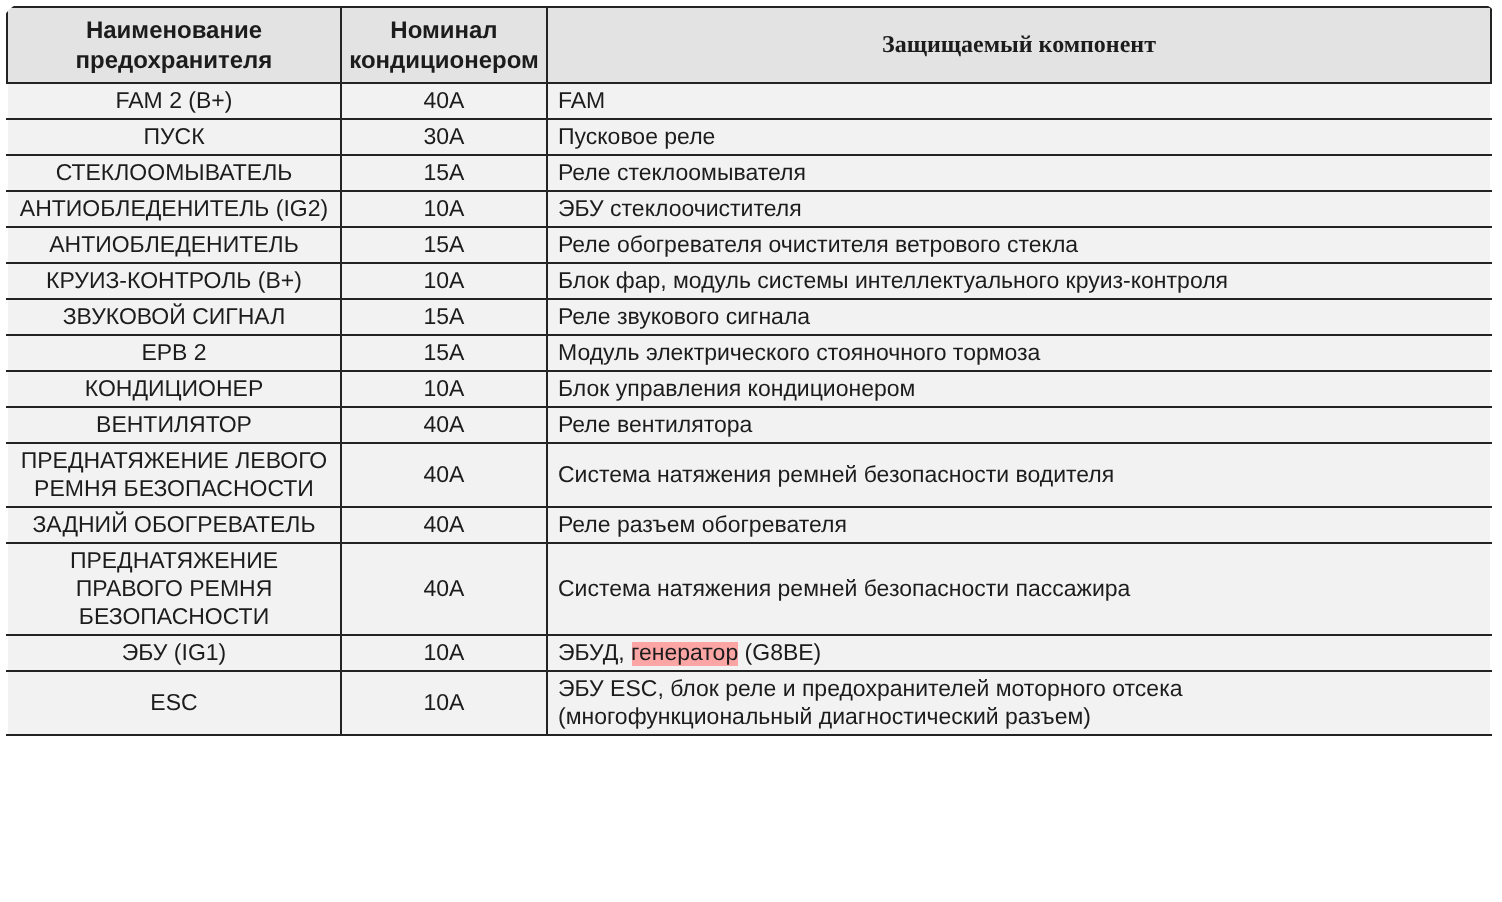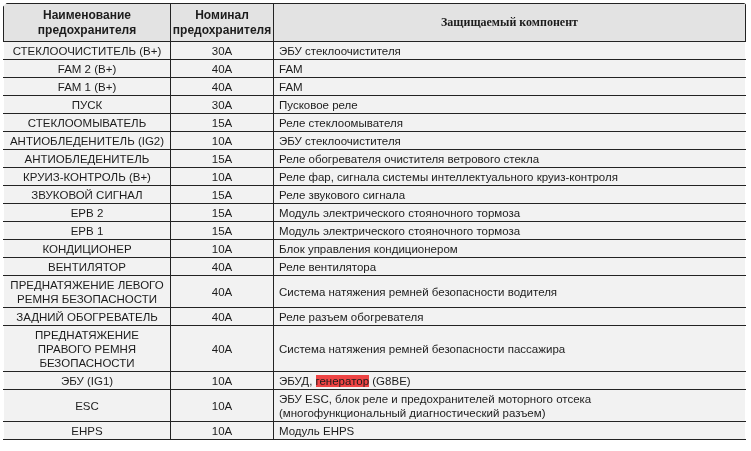--- a/index.html
+++ b/index.html
@@ -44,48 +44,38 @@
     padding: 1.5px 3px;
   }
   
   .fuse-table tbody td:first-child { border-left: 1.5px solid rgba(35,35,35,0); }
   .fuse-table tbody td:last-child  { border-right: 1.5px solid rgba(35,35,35,0); }
   .col-name   { width: 167px; text-align: center; }
   .col-rating { width: 103px; text-align: center; }
   .col-comp   { width: 472px; text-align: left; padding-left: 5px; }
   .fuse-table tbody td.col-comp { padding-left: 5px; }
   .hl {
-    background: #ef4444;
+    background: #fca5a5;
   }
 </style>
 </head>
 <body>
 
 <div class="page">
   <table class="fuse-table">
     <thead>
       <tr>
         <th class="col-name">Наименование предохранителя</th>
-        <th class="col-rating">Номинал предохранителя</th>
+        <th class="col-rating">Номинал кондиционером</th>
         <th class="col-comp" style="text-align:center;font-family:Liberation Serif, serif;">Защищаемый компонент</th>
       </tr>
     </thead>
     <tbody>
         <tr>
-          <td class="col-name">СТЕКЛООЧИСТИТЕЛЬ (B+)</td>
-          <td class="col-rating">30A</td>
-          <td class="col-comp">ЭБУ стеклоочистителя</td>
-        </tr>
-        <tr>
           <td class="col-name">FAM 2 (B+)</td>
-          <td class="col-rating">40A</td>
-          <td class="col-comp">FAM</td>
-        </tr>
-        <tr>
-          <td class="col-name">FAM 1 (B+)</td>
           <td class="col-rating">40A</td>
           <td class="col-comp">FAM</td>
         </tr>
         <tr>
           <td class="col-name">ПУСК</td>
           <td class="col-rating">30A</td>
           <td class="col-comp">Пусковое реле</td>
         </tr>
         <tr>
           <td class="col-name">СТЕКЛООМЫВАТЕЛЬ</td>
@@ -98,34 +88,29 @@
           <td class="col-comp">ЭБУ стеклоочистителя</td>
         </tr>
         <tr>
           <td class="col-name">АНТИОБЛЕДЕНИТЕЛЬ</td>
           <td class="col-rating">15A</td>
           <td class="col-comp">Реле обогревателя очистителя ветрового стекла</td>
         </tr>
         <tr>
           <td class="col-name">КРУИЗ-КОНТРОЛЬ (B+)</td>
           <td class="col-rating">10A</td>
-          <td class="col-comp">Реле фар, сигнала системы интеллектуального круиз-контроля</td>
+          <td class="col-comp">Блок фар, модуль системы интеллектуального круиз-контроля</td>
         </tr>
         <tr>
           <td class="col-name">ЗВУКОВОЙ СИГНАЛ</td>
           <td class="col-rating">15A</td>
           <td class="col-comp">Реле звукового сигнала</td>
         </tr>
         <tr>
           <td class="col-name">EPB 2</td>
-          <td class="col-rating">15A</td>
-          <td class="col-comp">Модуль электрического стояночного тормоза</td>
-        </tr>
-        <tr>
-          <td class="col-name">EPB 1</td>
           <td class="col-rating">15A</td>
           <td class="col-comp">Модуль электрического стояночного тормоза</td>
         </tr>
         <tr>
           <td class="col-name">КОНДИЦИОНЕР</td>
           <td class="col-rating">10A</td>
           <td class="col-comp">Блок управления кондиционером</td>
         </tr>
         <tr>
           <td class="col-name">ВЕНТИЛЯТОР</td>
@@ -150,20 +135,15 @@
         <tr>
           <td class="col-name">ЭБУ (IG1)</td>
           <td class="col-rating">10A</td>
           <td class="col-comp"><span>ЭБУД, </span><span class="hl">генератор</span><span> (G8BE)</span></td>
         </tr>
         <tr>
           <td class="col-name">ESC</td>
           <td class="col-rating">10A</td>
           <td class="col-comp">ЭБУ ESC, блок реле и предохранителей моторного отсека<br>(многофункциональный диагностический разъем)</td>
         </tr>
-        <tr>
-          <td class="col-name">EHPS</td>
-          <td class="col-rating">10A</td>
-          <td class="col-comp">Модуль EHPS</td>
-        </tr>
       </tbody>
   </table>
 </div>
 
 </body></html>

